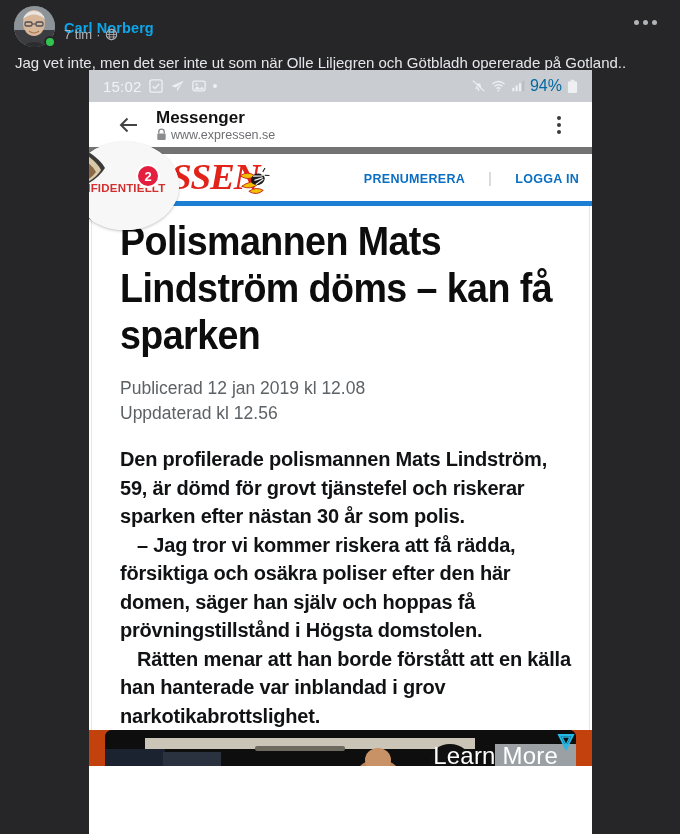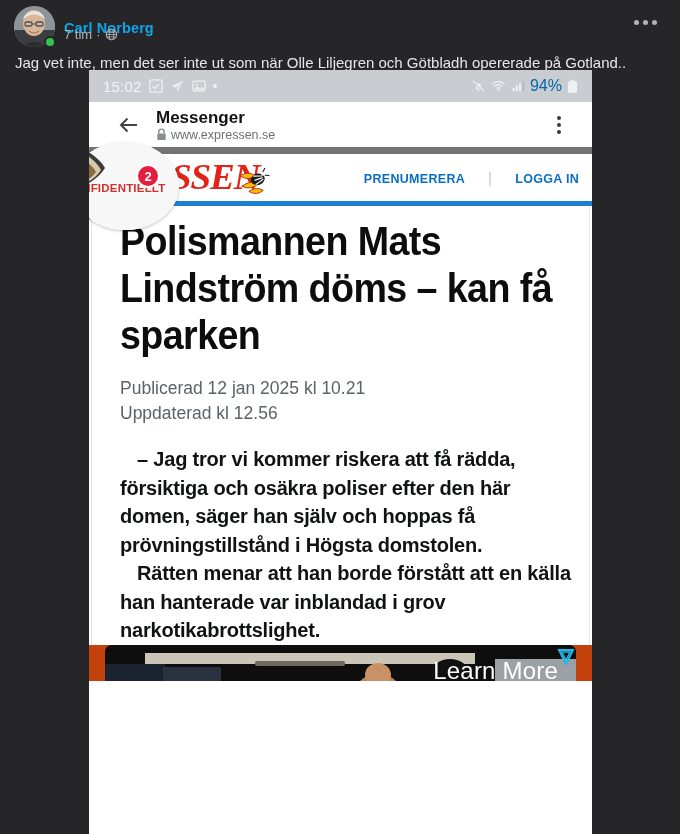--- a/index.html
+++ b/index.html
@@ -325,25 +325,26 @@
         <path d="M0 62 q18 8 26 26 L0 88 z" fill="#6b6050"></path>
       </svg>
       <div class="stamp-text">ONFIDENTIELLT</div>
     </div>
     <div class="badge-2">2</div>
 
     <div class="article">
       <h1 class="headline">Polismannen Mats Lindström döms – kan få sparken</h1>
 
       <div class="pubinfo">
-        <div>Publicerad 12 jan 2025 kl 10.21</div>
+        <div>Publicerad 12 jan 2019 kl 12.08</div>
         <div>Uppdaterad kl 12.56</div>
       </div>
 
       <div class="body-copy">
+        <p>Den profilerade polismannen Mats Lindström, 59, är dömd för grovt tjänstefel och riskerar sparken efter nästan 30 år som polis.</p>
         <p class="indent">– Jag tror vi kommer riskera att få rädda, försiktiga och osäkra poliser efter den här domen, säger han själv och hoppas få prövningstillstånd i Högsta domstolen.</p>
         <p class="indent">Rätten menar att han borde förstått att en källa han hanterade var inblandad i grov narkotikabrottslighet.</p>
       </div>
     </div>
 
     <div class="ad-wrap">
       <div class="ad">
         <svg viewBox="0 0 471 36" width="471" height="36">
           <rect width="471" height="36" fill="#0e0e0e"></rect>
           <rect x="40" y="8" width="330" height="11" fill="#cac5b6"></rect>

